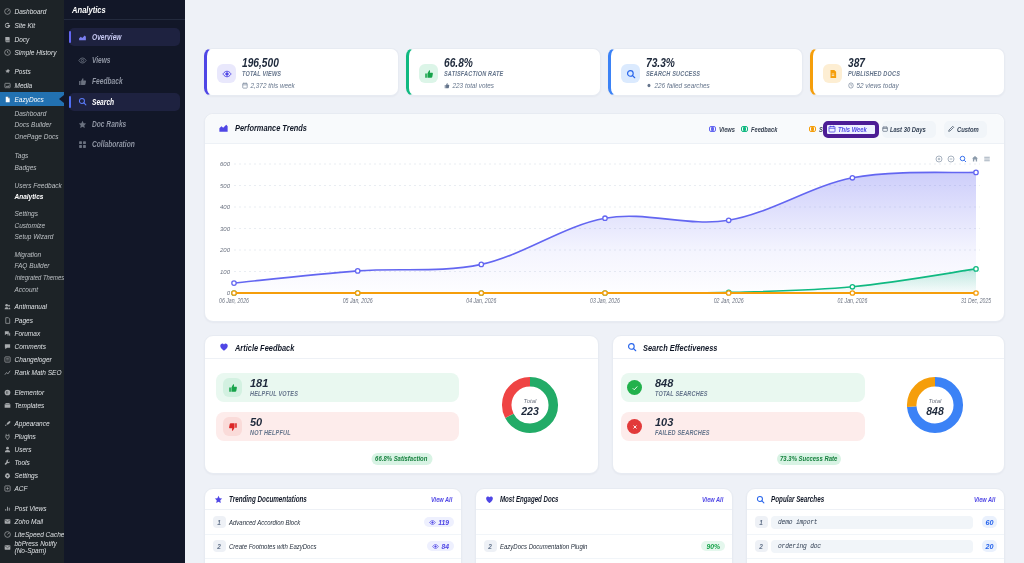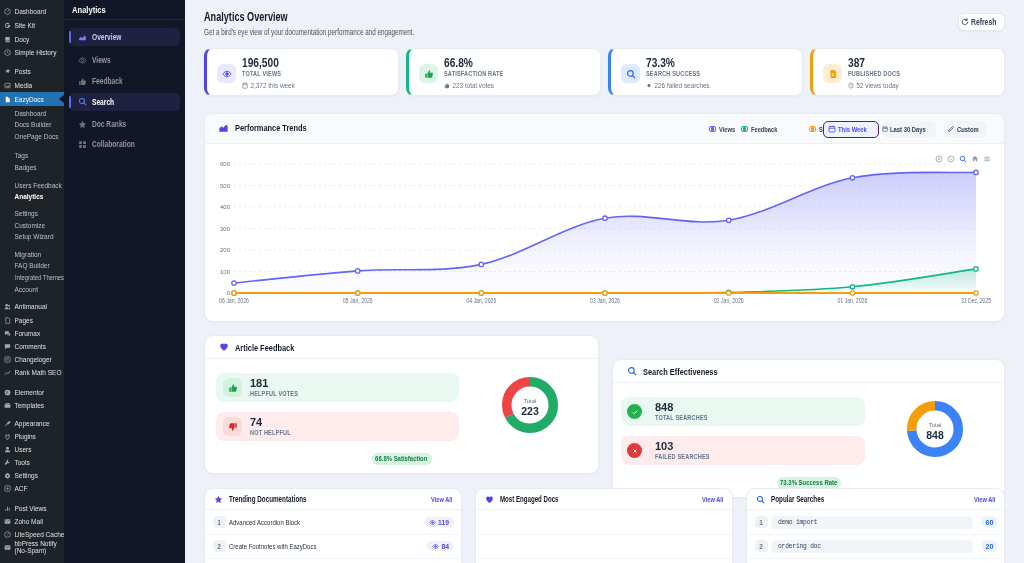--- a/index.html
+++ b/index.html
@@ -1,19 +1,19 @@
 <!DOCTYPE html>
 <html><head>
 <meta charset="utf-8">
 <style>
 * { margin:0; padding:0; box-sizing:border-box; }
 html,body { width:1024px; height:563px; overflow:hidden; }
 body { font-family:"Liberation Sans", sans-serif; background:#eef1f7; position:relative; }
 
-#wpside { position:absolute; left:0; top:0; width:64px; height:563px; background:#1d2327; color:#dfe1e4; font-size:6.5px; padding-top:5px; }
+#wpside { position:absolute; left:0; top:0; width:64px; height:563px; background:#1d2327; color:#dfe1e4; font-size:6.5px; padding-top:5px;font-style:italic; }
 .wpi { display:flex; align-items:center; height:13.7px; padding-left:4px; white-space:nowrap; color:#dee1e4; }
 .wpi svg { width:7px; height:7px; margin-right:3.5px; flex:0 0 auto; }
 .wpi .ic { color:#a7aaad; }
 .wplow .wpi { height:13.1px; }
 .wpsub { padding-left:14.5px; height:11.6px; display:flex; align-items:center; color:#bcc0c4; white-space:nowrap; }
 .wpcur { background:#2271b1; color:#fff; position:relative; }
 .wpcur .ic { color:#fff; }
 .wparrow { position:absolute; right:0; top:50%; margin-top:-4px; width:0; height:0; border-top:4px solid transparent; border-bottom:4px solid transparent; border-right:5px solid #121728; }
 
 #panel { position:absolute; left:64px; top:0; width:121px; height:563px; background:#121728; }
@@ -391,30 +391,20 @@
         <svg viewBox="0 0 16 16" fill="#6b7280">
           <rect x="2" y="2" width="5" height="5" rx="1"></rect>
           <rect x="9" y="2" width="5" height="5" rx="1"></rect>
           <rect x="2" y="9" width="5" height="5" rx="1"></rect>
           <rect x="9" y="9" width="5" height="5" rx="1"></rect>
         </svg>
         <span class="sq" style="transform:scaleX(.78)">Collaboration</span>
       </div>
 </div>
 <div id="main">
-  <div id="h1row">
-    <h2><span class="sq" style="transform:scaleX(.73)">Analytics Overview</span></h2>
-    <p><span class="sq" style="transform:scaleX(.70)">Get a bird's eye view of your documentation performance and engagement.</span></p>
-    <div id="refresh">
-          <svg viewBox="0 0 16 16" fill="none" stroke="#334155" stroke-width="1.8">
-            <path d="M13.5 8a5.5 5.5 0 1 1-1.6-3.9M12 1.5v3h-3" stroke-linecap="round" stroke-linejoin="round"></path>
-          </svg>
-          <span class="sq" style="transform:scaleX(.8)">Refresh</span>
-        </div>
-  </div>
   <div id="stats">
 <div class="stat" style="border-left-color:#4f46e5">
   <div class="ibox" style="background:#e9e8fc">
             <svg viewBox="0 0 16 16" fill="none" stroke="#4f46e5" stroke-width="1.5">
               <path d="M1.5 8s2.5-4.5 6.5-4.5S14.5 8 14.5 8 12 12.5 8 12.5 1.5 8 1.5 8z"></path>
               <circle cx="8" cy="8" r="2" fill="#4f46e5"></circle>
             </svg>
           </div>
   <div class="num">196,500</div>
           <div class="lab">TOTAL VIEWS</div>
@@ -482,21 +472,21 @@
               <span style="background:#10b981"></span>
             </span>
             <span class="sq" style="transform:scaleX(.76)">Feedback</span>
           </div>
 <div class="lgnd" style="left:604px">
             <span class="cb" style="border-color:#f59e0b">
               <span style="background:#f59e0b"></span>
             </span>
             <span class="sq" style="transform:scaleX(.76)">Searches</span>
           </div>
-<span class="tbtn" style="left:618px;width:56px;background:#eef2ff;border:1px solid #4c1d95;color:#4f46e5;">
+<span class="tbtn" style="left:618px;width:56px;background:#eef2ff;border:4px solid #4c1d95;color:#4f46e5;">
             <svg viewBox="0 0 16 16" fill="none" stroke="#4f46e5" stroke-width="1.6">
               <rect x="2" y="3" width="12" height="11" rx="1.5"></rect>
               <path d="M2 6.5h12M5 1.5v3M11 1.5v3"></path>
             </svg>
             <span class="sq" style="transform:scaleX(.78)">This Week</span>
           </span>
 <span class="tbtn" style="left:677px;width:54px;background:#f1f5f9;color:#334155;">
             <svg viewBox="0 0 16 16" fill="none" stroke="#475569" stroke-width="1.6">
               <rect x="2" y="3" width="12" height="11" rx="1.5"></rect>
               <path d="M2 6.5h12M5 1.5v3M11 1.5v3"></path>
@@ -610,36 +600,36 @@
           <div class="mlab">HELPFUL VOTES</div>
 </div>
 <div class="mrow" style="top:76px;background:#fdeceb;">
   <div class="mic" style="background:#fadbd9;">
             <svg viewBox="0 0 16 16" fill="#dc2626">
               <g transform="rotate(180 8 8)">
                 <path d="M2 7h2.5v7H2zM5.5 14V7l2.8-5c.8 0 1.6.7 1.4 1.8L9.2 6h3.6c.9 0 1.6.8 1.4 1.7l-1 5A1.7 1.7 0 0 1 11.5 14z"></path>
               </g>
             </svg>
           </div>
-  <div class="mnum">74</div>
+  <div class="mnum">50</div>
           <div class="mlab">NOT HELPFUL</div>
 </div>
 <div class="mpill" style="width:61px;background:#d8f3e4;color:#15803d;">
           <span class="sq" style="transform:scaleX(.85);transform-origin:50% 50%">66.8% Satisfaction</span>
         </div>
 <svg width="60" height="60" viewBox="0 0 60 60" style="position:absolute;left:295px;top:39px;">
 <g transform="rotate(-90 30 30)">
 <circle cx="30" cy="30" r="23.3" fill="none" stroke="#22ab67" stroke-width="9.5" stroke-dasharray="97.8 48.6"></circle>
 <circle cx="30" cy="30" r="23.3" fill="none" stroke="#ef4444" stroke-width="9.5" stroke-dasharray="48.6 97.8" stroke-dashoffset="-97.8"></circle>
 </g>
 <text x="30" y="27.5" text-anchor="middle" font-size="6" fill="#6b7280">Total</text>
 <text x="30" y="39.5" text-anchor="middle" font-size="10.5" font-weight="bold" fill="#1e293b">223</text>
 </svg>
 </div>
-  <div id="secard" class="card" style="position:absolute;left:427px;top:335px;width:393px;height:139px;margin-top:24px;">
+  <div id="secard" class="card" style="position:absolute;left:427px;top:335px;width:393px;height:139px;">
 <div class="mhead">
           <svg viewBox="0 0 16 16" fill="none" stroke="#2563eb" stroke-width="1.8">
             <circle cx="7" cy="7" r="4.5"></circle>
             <path d="M10.5 10.5L14 14" stroke-linecap="round"></path>
           </svg>
           <span class="sq" style="transform:scaleX(.78)">Search Effectiveness</span>
         </div>
 <div class="mrow" style="left:8px;width:244px;top:37px;background:#e9f8f0;">
   <div class="mic mcirc" style="background:#22b14c;">
             <svg viewBox="0 0 16 16" fill="none" stroke="#fff" stroke-width="1.8">
@@ -700,20 +690,25 @@
 </div>
   <div id="b2" class="card" style="position:absolute;left:290px;top:488px;width:258px;height:110px;">
 <div class="bhead">
           <svg viewBox="0 0 16 16" fill="#4f46e5">
             <path d="M8 14S2 10.2 2 6a3.4 3.4 0 0 1 6-2.2A3.4 3.4 0 0 1 14 6c0 4.2-6 8-6 8z"></path>
           </svg>
           <span class="bt sq" style="transform:scaleX(.72)">Most Engaged Docs</span>
           <span class="viewall">View All</span>
         </div>
         <div class="bsep" style="top:45px"></div>
+<div class="brow" style="top:45px">
+          <span class="bnum">2</span>
+          <span class="btitle sq" style="transform:scaleX(.77)">EazyDocs Documentation Plugin</span>
+          <span class="bpill" style="background:#e4f7ed;color:#16a34a;">90%</span>
+        </div>
         <div class="bsep" style="top:69px"></div>
 <div class="brow" style="top:69px"></div>
 </div>
   <div id="b3" class="card" style="position:absolute;left:561px;top:488px;width:259px;height:110px;">
 <div class="bhead">
           <svg viewBox="0 0 16 16" fill="none" stroke="#2563eb" stroke-width="1.8">
             <circle cx="7" cy="7" r="4.5"></circle>
             <path d="M10.5 10.5L14 14" stroke-linecap="round"></path>
           </svg>
           <span class="bt sq" style="transform:scaleX(.74)">Popular Searches</span>

